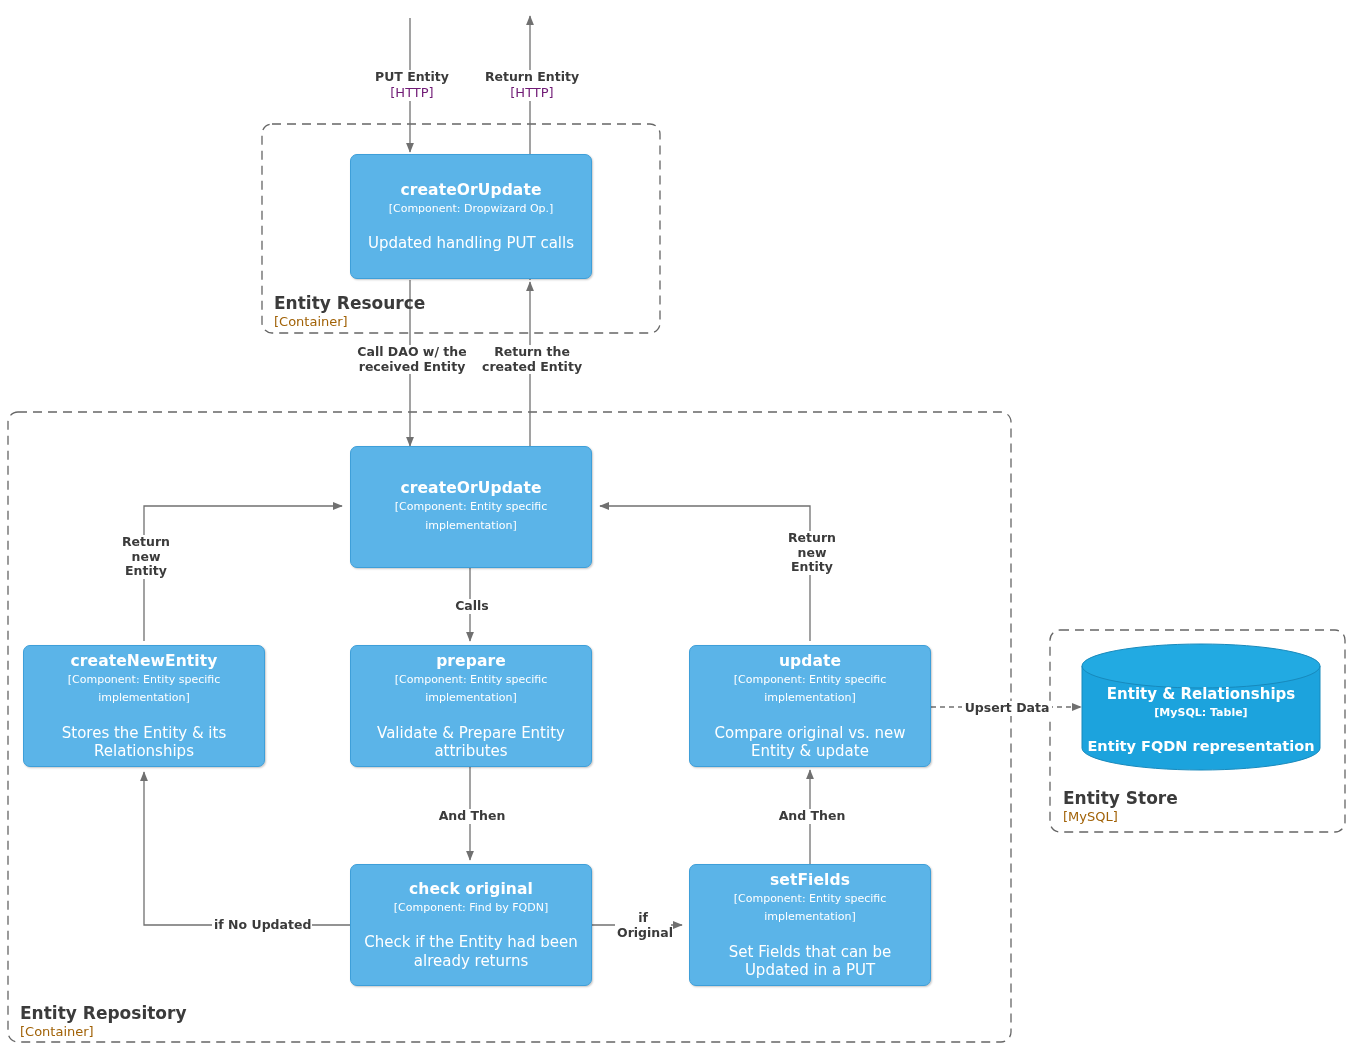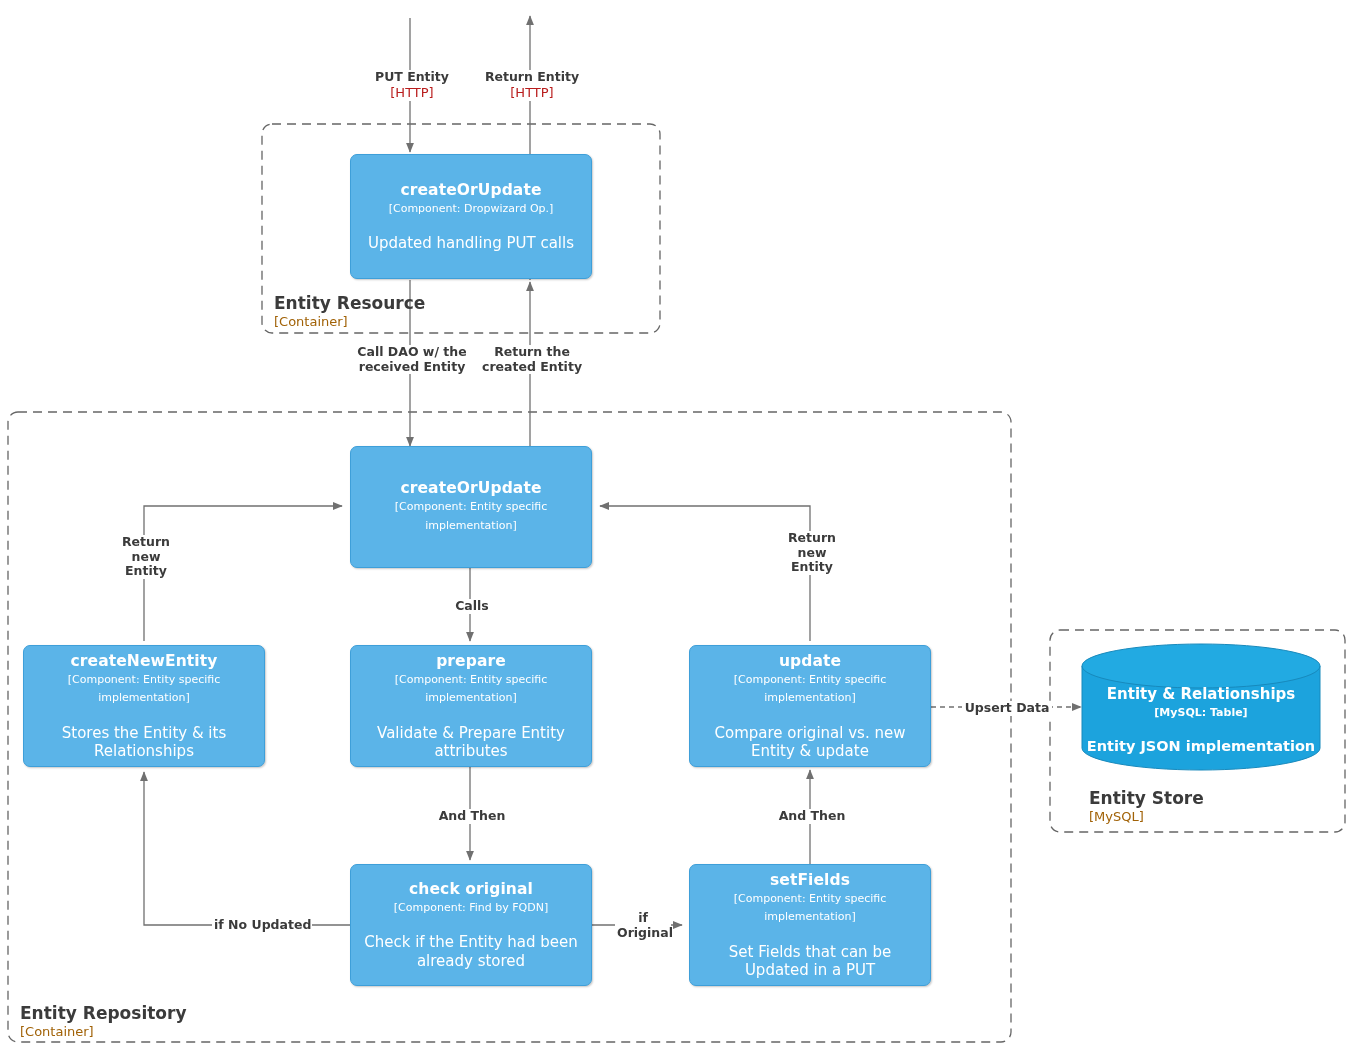--- a/index.html
+++ b/index.html
@@ -113,21 +113,21 @@
     line-height: 14.5px;
     text-align: center;
     white-space: nowrap;
     background: #ffffff;
     padding: 0 2px;
   }
   .edge-label .e-tech {
     font-weight: normal;
     font-size: 13px;
     line-height: 16px;
-    color: #b91c1c;
+    color: #701a75;
   }
 </style>
 </head>
 <body>
 
 <div id="diagram-root">
 
   <svg class="canvas" viewBox="0 0 1351 1046">
     <defs>
       <marker id="arrow" markerWidth="11" markerHeight="11" refX="9.2" refY="4" orient="auto" markerUnits="userSpaceOnUse">
@@ -202,46 +202,46 @@
 
   <div class="node" style="left:689px; top:645px; width:242px; height:122px;">
     <div class="n-title">update</div>
     <div class="n-tech">[Component: Entity specific implementation]</div>
     <div class="n-desc">Compare original vs. new Entity &amp; update</div>
   </div>
 
   <div class="node" style="left:350px; top:864px; width:242px; height:122px;">
     <div class="n-title">check original</div>
     <div class="n-tech">[Component: Find by FQDN]</div>
-    <div class="n-desc">Check if the Entity had been already stored</div>
+    <div class="n-desc">Check if the Entity had been already returns</div>
   </div>
 
   <div class="node" style="left:689px; top:864px; width:242px; height:122px;">
     <div class="n-title">setFields</div>
     <div class="n-tech">[Component: Entity specific implementation]</div>
     <div class="n-desc">Set Fields that can be Updated in a PUT</div>
   </div>
 
   <div class="db-node" style="left:1082px; top:680px; width:238px; height:80px;">
     <div class="db-title">Entity &amp; Relationships</div>
     <div class="db-tech">[MySQL: Table]</div>
-    <div class="db-desc">Entity JSON implementation</div>
+    <div class="db-desc">Entity FQDN representation</div>
   </div>
 
   <div class="boundary-label" style="left:274px; top:293px;">
     <div class="b-name">Entity Resource</div>
     <div class="b-type">[Container]</div>
   </div>
 
   <div class="boundary-label" style="left:20px; top:1003px;">
     <div class="b-name">Entity Repository</div>
     <div class="b-type">[Container]</div>
   </div>
 
-  <div class="boundary-label" style="left:1089px; top:788px;">
+  <div class="boundary-label" style="left:1063px; top:788px;">
     <div class="b-name">Entity Store</div>
     <div class="b-type">[MySQL]</div>
   </div>
 
   <div class="edge-label" style="left:360px; top:70px; width:100px;">
     <div>PUT Entity</div>
     <div class="e-tech">[HTTP]</div>
   </div>
 
   <div class="edge-label" style="left:468px; top:70px; width:124px;">

